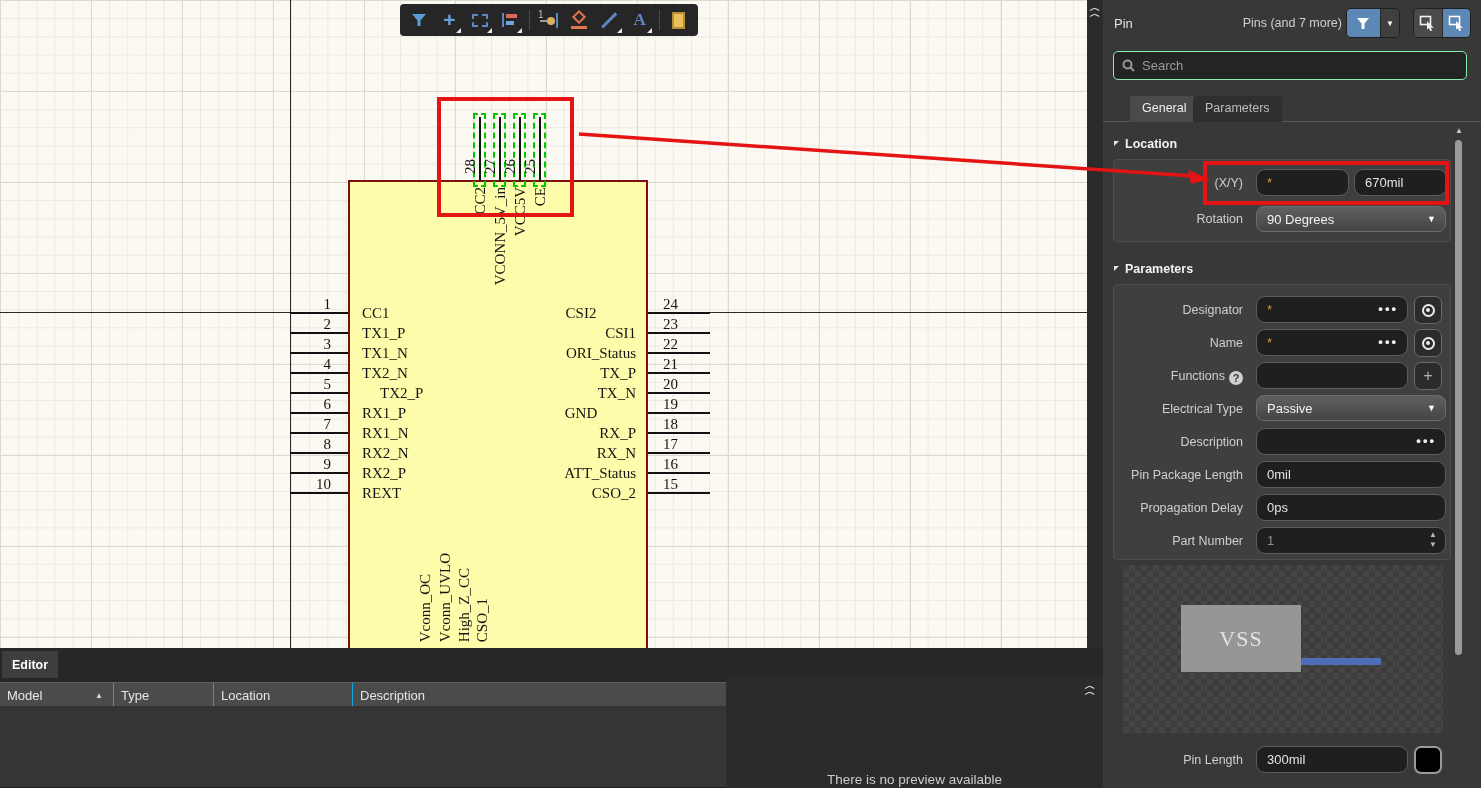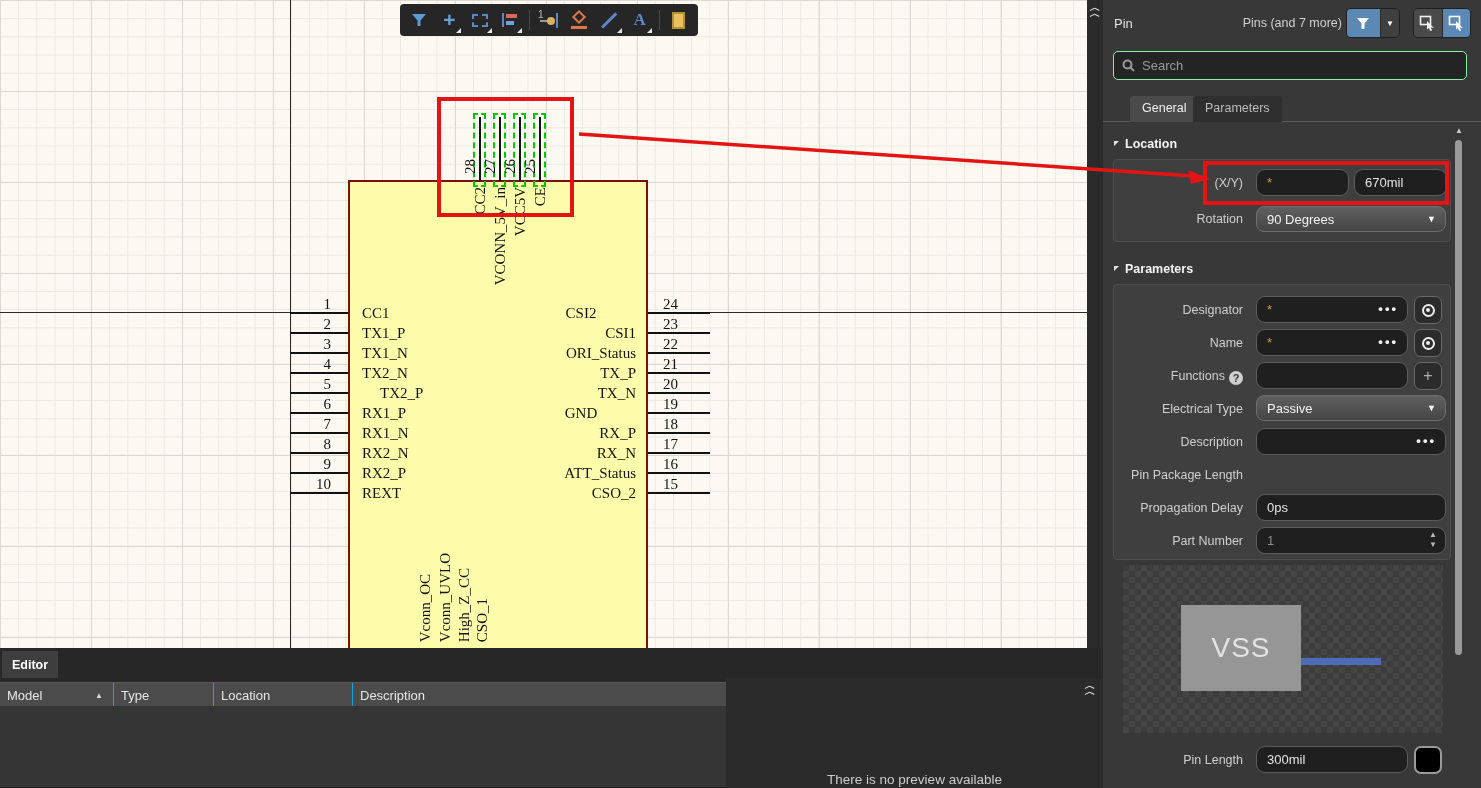--- a/index.html
+++ b/index.html
@@ -85,22 +85,22 @@
   .pdrop .caret { position:absolute; right:9px; font-size:9px; color:#fff; }
   .sqbtn { position:absolute; width:28px; height:28px; background:#2b2b2b; border:1px solid #6a6a6a;
     border-radius:7px; display:flex; align-items:center; justify-content:center; }
   .eye { width:13px; height:13px; border:2px solid #ececec; border-radius:50%; position:relative; }
   .eye::after { content:""; position:absolute; left:2.5px; top:2.5px; width:4px; height:4px; background:#ececec; border-radius:50%; }
   .helpq { display:inline-flex; width:14px; height:14px; border-radius:50%; background:#cfcfcf; color:#3a3a3a;
     font-size:11px; font-weight:bold; align-items:center; justify-content:center; margin-left:4px; vertical-align:-2px; }
   .spinner { position:absolute; right:8px; top:3px; display:flex; flex-direction:column; gap:3px; color:#b8b8b8; font-size:8px; line-height:7px; }
   #preview { position:absolute; left:20px; top:565px; width:320px; height:168px;
     background:repeating-conic-gradient(#454545 0 25%, #3c3c3c 0 50%) 0 0/12px 12px; }
-  #vssbox { position:absolute; left:58px; top:40px; width:120px; height:86px; background:#969696;
-    display:flex; align-items:center; justify-content:center; color:#e3e3e3; font-size:28px; letter-spacing:1px; }
+  #vssbox { position:absolute; left:58px; top:40px; width:120px; height:67px; background:#969696;
+    display:flex; align-items:center; justify-content:center; color:#e3e3e3; font-size:22px; letter-spacing:1px;font-family:Liberation Serif, serif; }
   #pinline-preview { position:absolute; left:178px; top:93px; width:80px; height:7px; background:#4f6cb8; }
   #pscroll { position:absolute; left:352px; top:140px; width:7px; height:515px; background:#9a9a9a; border-radius:4px; }
   #pscroll-up { position:absolute; left:352px; top:126px; color:#c8c8c8; font-size:8px; }
 
   
   #editor { position:absolute; left:0; top:648px; width:1103px; height:180px; background:#272727; }
   #editor .tab-editor { position:absolute; left:2px; top:3px; width:56px; height:27px; background:#3e3e3e;
     color:#fff; font-weight:bold; font-size:12.5px; display:flex; align-items:center; justify-content:center; }
   #etable-head { position:absolute; left:0; top:34px; width:726px; height:24px; background:#4b4b4b;
     display:flex; color:#e6e6e6; font-size:13px; border-top:1px solid #5c5c5c; }
@@ -353,20 +353,23 @@
     <span class="caret">▼</span>
   </div>
 
   <div class="plabel" style="top:435px;">Description</div>
   <div class="pfield" style="left:153px;top:428px;width:190px;">
     <input value="" style="">
     <span class="dots">•••</span>
   </div>
 
   <div class="plabel" style="top:468px;">Pin Package Length</div>
+  <div class="pfield" style="left:153px;top:461px;width:190px;">
+    <input value="0mil" style="">
+  </div>
 
   <div class="plabel" style="top:501px;">Propagation Delay</div>
   <div class="pfield" style="left:153px;top:494px;width:190px;">
     <input value="0ps" style="">
   </div>
 
   <div class="plabel" style="top:534px;">Part Number</div>
   <div class="pfield" style="left:153px;top:527px;width:190px;">
     <input class="dim" value="1" style="">
     <span class="spinner">

